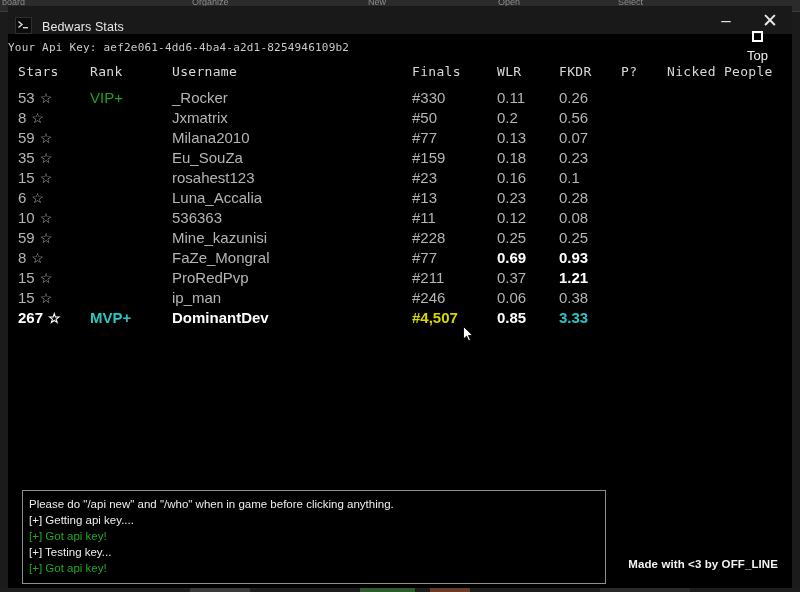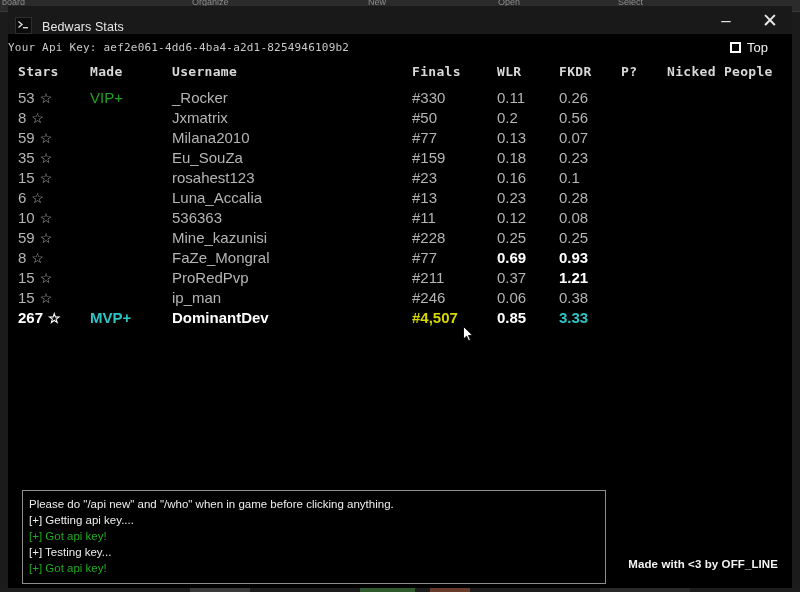--- a/index.html
+++ b/index.html
@@ -101,20 +101,21 @@
     font-size: 11px;
     letter-spacing: .2px;
   }
   #top-toggle {
     position: absolute;
     right: 24px;
     display: flex;
     align-items: center;
     gap: 6px;
     cursor: default;
+    flex-direction: column;
   }
   #top-checkbox {
     width: 11px; height: 11px;
     border: 2px solid #ffffff;
     background: transparent;
   }
   #top-label {
     color: #f0f0f0;
     font-size: 13px;
   }
@@ -124,21 +125,21 @@
     flex: 0 0 auto;
     padding-left: 10px;
   }
   table.stats {
     border-collapse: collapse;
     width: 774px;
     table-layout: fixed;
   }
   table.stats th {
     text-align: left;
-    font-weight: bold;
+    font-weight: normal;
     color: #d8d8d8;
     font-family: "DejaVu Sans Mono", monospace;
     font-size: 13px;
     padding: 4px 0 8px 0;
     letter-spacing: .3px;
   }
   table.stats td {
     font-size: 15px;
     color: #b4b4b4;
     padding: 1.5px 0;
@@ -265,21 +266,21 @@
       <div id="top-checkbox"></div>
       <div id="top-label">Top</div>
     </div>
   </div>
 
   <div id="stats-area">
     <table class="stats">
       <thead>
         <tr>
           <th class="col-stars">Stars</th>
-          <th class="col-rank">Made</th>
+          <th class="col-rank">Rank</th>
           <th class="col-user">Username</th>
           <th class="col-finals">Finals</th>
           <th class="col-wlr">WLR</th>
           <th class="col-fkdr">FKDR</th>
           <th class="col-p">P?</th>
           <th class="col-nicked">Nicked People</th>
         </tr>
       </thead>
       <tbody id="stats-body">
           <tr>

